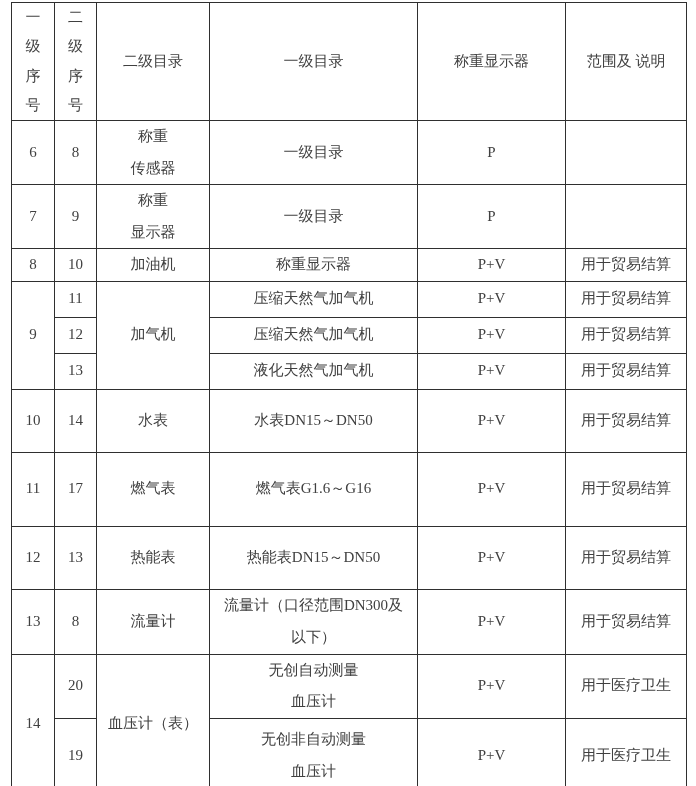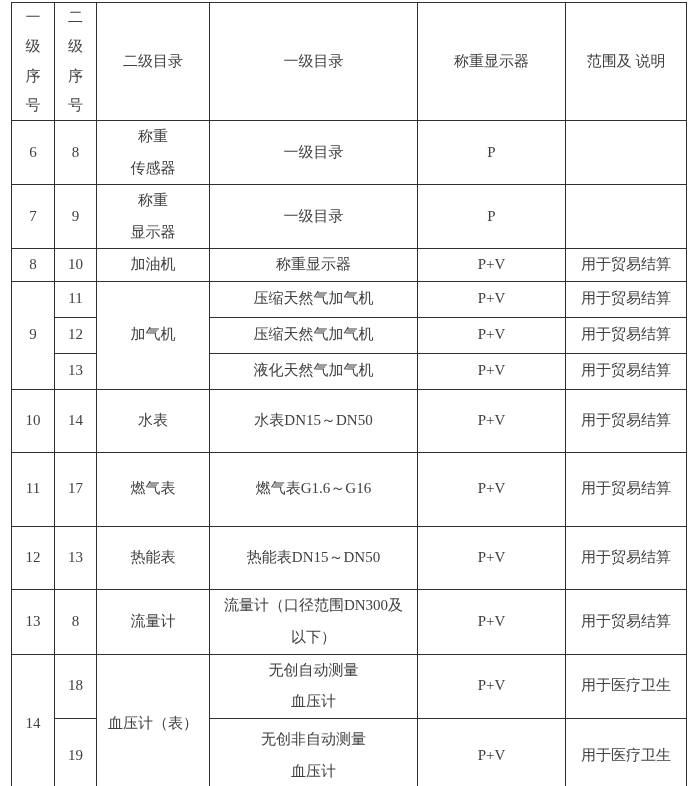--- a/index.html
+++ b/index.html
@@ -161,21 +161,21 @@
       <td>8</td>
       <td>流量计</td>
       <td>流量计（口径范围DN300及
 以下）</td>
       <td>P+V</td>
       <td>用于贸易结算</td>
     </tr>
 
     <tr class="h-60">
       <td rowspan="2">14</td>
-      <td>18</td>
+      <td>20</td>
       <td rowspan="2">血压计（表）</td>
       <td>无创自动测量
 血压计</td>
       <td>P+V</td>
       <td>用于医疗卫生</td>
     </tr>
 
     <tr class="h-75">
       <td>19</td>
       <td>无创非自动测量

